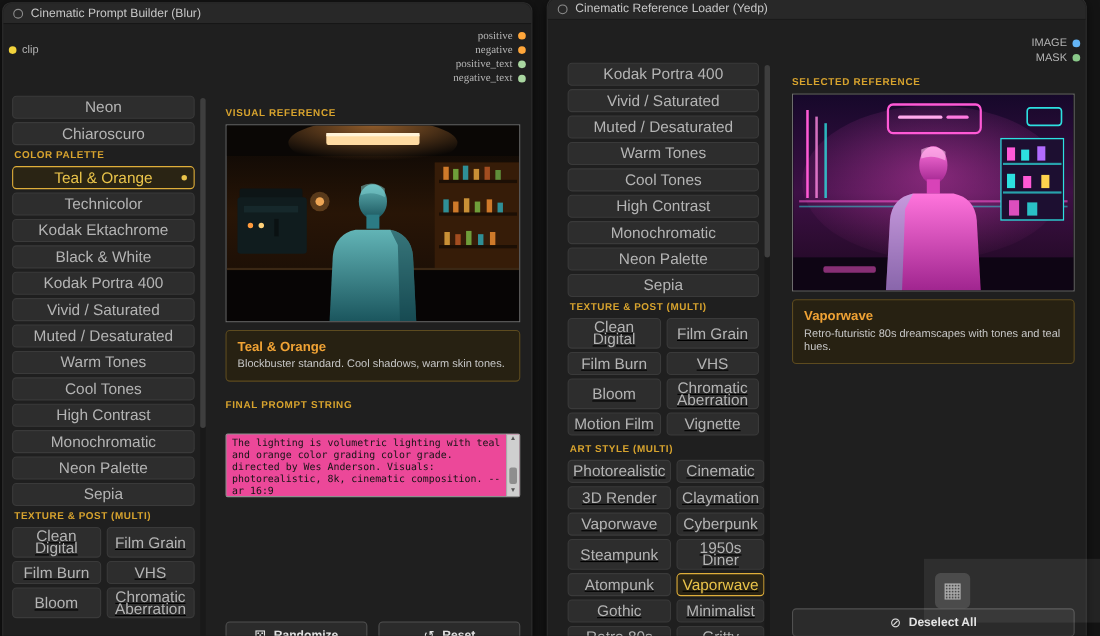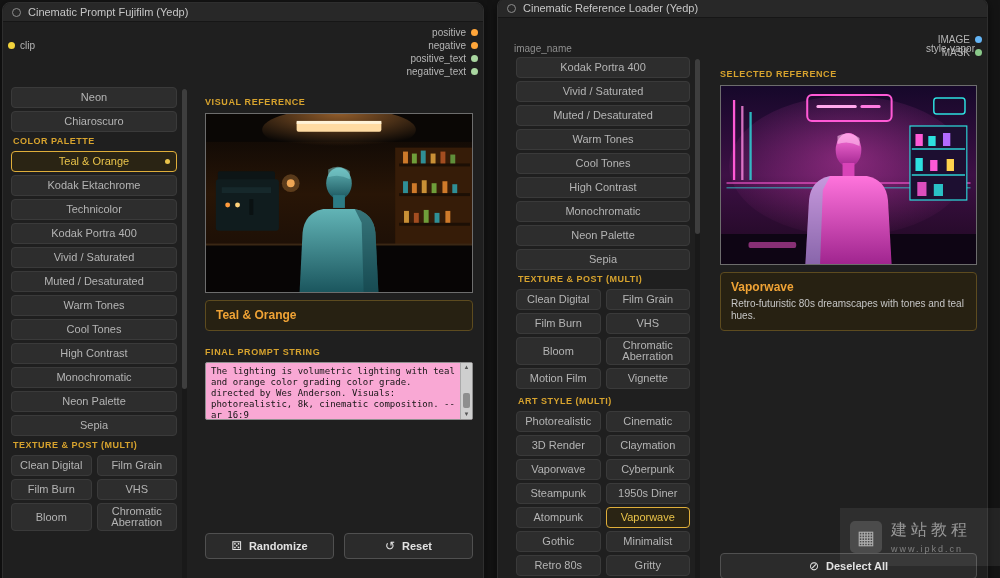--- a/index.html
+++ b/index.html
@@ -52,28 +52,28 @@
   .scroll-track {
     position: absolute; right: 0; top: 2px; bottom: 10px; width: 5px;
     background: #191919; border-radius: 3px;
   }
   .scroll-thumb { position: absolute; left: 0; width: 5px; background: #3e3e3e; border-radius: 3px; }
 
   .pill {
     display: flex; align-items: center; justify-content: center;
     width: 100%; min-height: 21px; margin-bottom: 3px;
     background: #2d2d2d; border: 1px solid #3a3a3a; border-radius: 4px;
-    color: #b4b4b4; font-size: 11px; line-height: 11px;
+    color: #b4b4b4; font-size: 14px; line-height: 11px;
     text-align: center; position: relative; cursor: pointer;
     padding: 2px 4px; font-family: "Liberation Sans", sans-serif;
   }
   .pill.sel { border-color: #dfae3a; color: #e9c34a; background: #2a2414; }
   .sel-dot { position: absolute; right: 6px; top: 50%; margin-top: -2.5px;
     width: 5px; height: 5px; border-radius: 50%; background: #e9c34a; }
-  .pill-grid { display: grid; grid-template-columns: 1fr 1fr; gap: 0 5px; }
+  .pill-grid { display: grid; grid-template-columns: 1fr 1fr; gap: 0 5px; text-decoration: underline; }
   .list-hdr {
     color: #d7a32e; font-size: 9px; font-weight: bold; letter-spacing: .5px;
     margin: 4px 0 5px 2px; white-space: nowrap;
   }
 
   .panel { flex: 1 1 auto; display: flex; flex-direction: column; min-width: 0; }
   .section-label {
     color: #d7a32e; font-size: 9px; font-weight: bold; letter-spacing: .6px;
   }
   .ref-image {
@@ -82,22 +82,22 @@
   }
   .ref-image svg { display: block; width: 100%; height: 100%; }
   .info-box {
     margin-top: 7px; background: #272112; border: 1px solid #5d4b1f;
     border-radius: 4px; padding: 7px 10px 8px;
   }
   .info-title { color: #f0a335; font-size: 12px; font-weight: bold; }
   .info-desc { color: #c6c6c6; font-size: 10px; margin-top: 4px; line-height: 12px; }
 
   .prompt-box {
-    position: relative; margin-top: 5px; height: 58px;
-    background: #f9a8d4; border: 1px solid #8f8f8f; border-radius: 2px;
+    position: relative; margin-top: 21px; height: 58px;
+    background: #ec4899; border: 1px solid #8f8f8f; border-radius: 2px;
   }
   .prompt-text {
     height: 100%; overflow: hidden;
     padding: 3px 17px 3px 5px;
     font-family: "DejaVu Sans Mono", monospace;
     font-size: 9px; line-height: 11px; color: #141414;
     white-space: pre-wrap; word-break: break-word;
   }
   .prompt-sb {
     position: absolute; right: 0; top: 0; bottom: 0; width: 12px;
@@ -134,30 +134,30 @@
   .wm-url { color: rgba(255,255,255,0.38); font-size: 9px; letter-spacing: 2px; margin-top: 3px; }
 </style>
 </head>
 <body>
 
 <div class="canvas">
 
   <div class="node" style="left:2px; top:2px; width:482px; height:660px;">
     <div class="node-title">
       <span class="collapse-dot"></span>
-      <span>Cinematic Prompt Fujifilm (Yedp)</span>
+      <span>Cinematic Prompt Builder (Blur)</span>
     </div>
 
     <div class="slots-in" style="top:36px;">
         <div class="slot-row left">
           <span class="slot-dot" style="background: rgb(242, 211, 60);"></span>
           <span>clip</span>
         </div>
       </div>
-    <div class="slots-out" style="top:23px;">
+    <div class="slots-out" style="top:23px;font-family:Liberation Serif, serif;">
         <div class="slot-row right">
           <span>positive</span>
           <span class="slot-dot" style="background: rgb(255, 166, 58);"></span>
         </div>
         <div class="slot-row right">
           <span>negative</span>
           <span class="slot-dot" style="background: rgb(255, 166, 58);"></span>
         </div>
         <div class="slot-row right">
           <span>positive_text</span>
@@ -178,24 +178,27 @@
             </button>
             <button class="pill">
               <span>Chiaroscuro</span>
             </button>
             <div class="list-hdr">COLOR PALETTE</div>
             <button class="pill sel">
               <span>Teal &amp; Orange</span>
               <span class="sel-dot"></span>
             </button>
             <button class="pill">
+              <span>Technicolor</span>
+            </button>
+            <button class="pill">
               <span>Kodak Ektachrome</span>
             </button>
             <button class="pill">
-              <span>Technicolor</span>
+              <span>Black &amp; White</span>
             </button>
             <button class="pill">
               <span>Kodak Portra 400</span>
             </button>
             <button class="pill">
               <span>Vivid / Saturated</span>
             </button>
             <button class="pill">
               <span>Muted / Desaturated</span>
             </button>
@@ -308,20 +311,21 @@
             <ellipse cx="135" cy="70" rx="13" ry="16" fill="url(#lman)"></ellipse>
             <rect x="129" y="82" width="12" height="13" fill="#2c7b84"></rect>
             <path d="M95 180 L98 120 Q100 100 119 96 L151 96 Q170 100 172 120 L175 180 Z" fill="url(#lman)"></path>
             <path d="M151 96 Q170 100 172 120 L175 180 L160 180 L158 110 Z" fill="#144149" opacity="0.55"></path>
             <path d="M124 56 Q135 50 146 58 L146 66 Q135 60 124 64 Z" fill="#7fd2d2" opacity="0.5"></path>
           </svg>
         </div>
 
         <div class="info-box">
           <div class="info-title">Teal &amp; Orange</div>
+          <div class="info-desc">Blockbuster standard. Cool shadows, warm skin tones.</div>
         </div>
 
         <div class="section-label" style="margin-top:16px;">FINAL PROMPT STRING</div>
 
         <div class="prompt-box">
           <div class="prompt-text">The lighting is volumetric lighting with teal and orange color grading color grade. directed by Wes Anderson. Visuals: photorealistic, 8k, cinematic composition. --ar 16:9</div>
           <div class="prompt-sb">
             <span class="arrow">▲</span>
             <span class="arrow">▼</span>
             <span class="thumb"></span>
@@ -352,24 +356,20 @@
         <div class="slot-row right">
           <span>IMAGE</span>
           <span class="slot-dot" style="background: rgb(100, 181, 246);"></span>
         </div>
         <div class="slot-row right">
           <span>MASK</span>
           <span class="slot-dot" style="background: rgb(138, 201, 138);"></span>
         </div>
       </div>
 
-    <div class="widget-row" style="top:44px;">
-      <span>image_name</span>
-      <span class="val">style-vapor</span>
-    </div>
 
     <div class="node-body" style="top:58px;">
 
       <div class="list-col" style="width:184px; margin-left:10px; margin-right:8px;">
         <div class="list-inner">
             <button class="pill">
               <span>Kodak Portra 400</span>
             </button>
             <button class="pill">
               <span>Vivid / Saturated</span>
@@ -543,19 +543,15 @@
             <span class="ico">⊘</span>
             <span>Deselect All</span>
           </button>
         </div>
       </div>
     </div>
   </div>
 
   <div class="watermark">
     <div class="wm-logo">▦</div>
-    <div>
-      <div class="wm-title">建站教程</div>
-      <div class="wm-url">www.ipkd.cn</div>
-    </div>
   </div>
 
 </div>
 
 </body></html>

